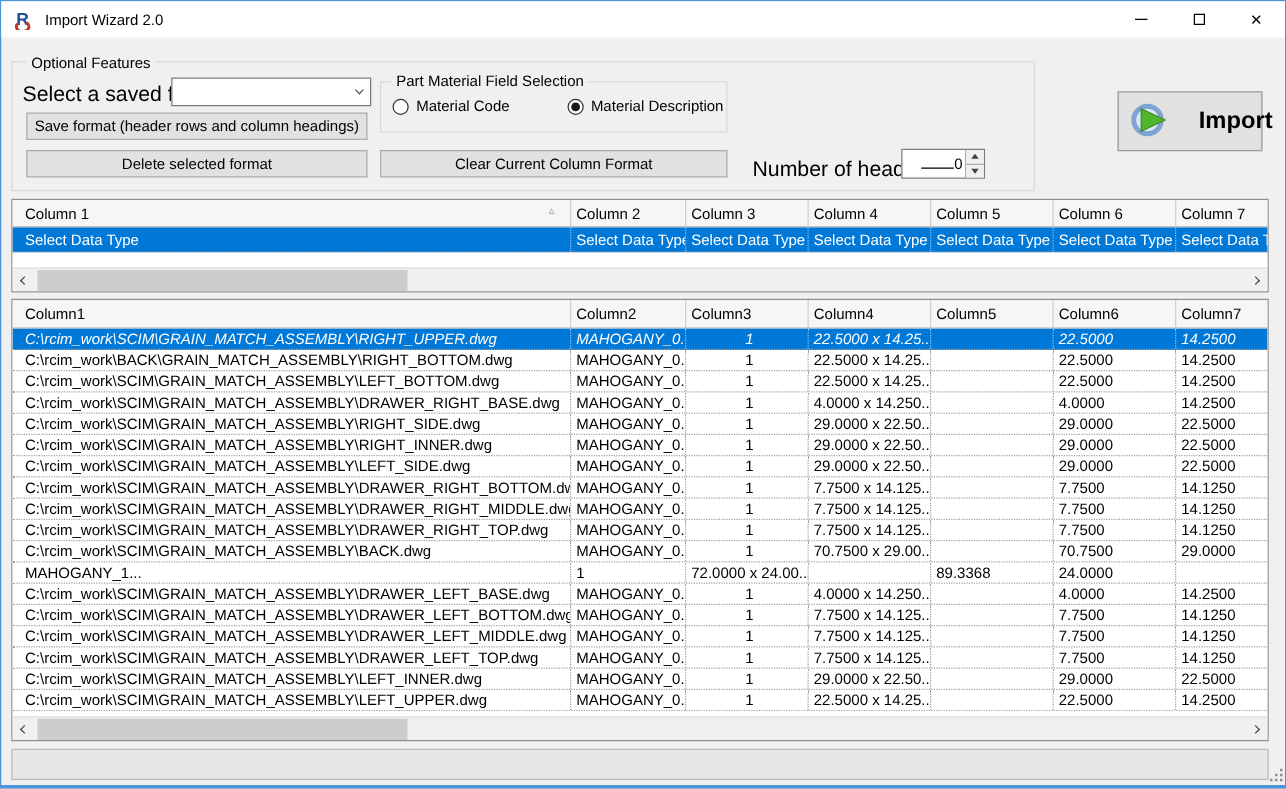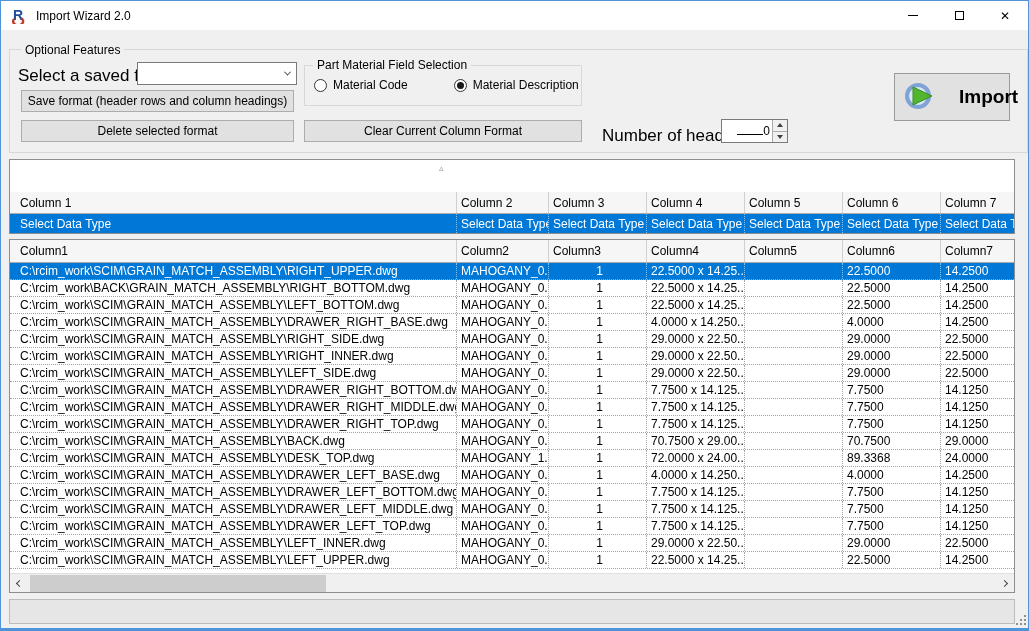--- a/index.html
+++ b/index.html
@@ -13,21 +13,21 @@
   .titlebar { position:absolute; left:0; top:0; right:0; height:29px; background:var(--titlebar-bg,#fff); display:flex; align-items:center; }
   .app-icon { margin-left:10px; width:17px; height:17px; display:inline-block; }
   .title { margin-left:8px; font-size:12px; }
   .win-controls { position:absolute; right:0; top:0; height:29px; display:flex; }
   .winbtn { width:46px; height:29px; display:flex; align-items:center; justify-content:center; cursor:default; }
   .glyph-min { display:block; width:10px; height:0; border-top:1px solid #000; }
   .glyph-max { display:block; width:9px; height:9px; border:1px solid #000; }
   .glyph-close { font-size:12px; line-height:1; }
   
   .groupbox { position:absolute; border:1px solid #dcdcdc; }
-  .of-group { left:8px; top:48px; width:1019px; height:104px; border-color:#d8d8d8; }
+  .of-group { left:8px; top:48px; width:819px; height:104px; border-color:#d8d8d8; }
   .pm-group { left:303px; top:64px; width:278px; height:41px; border-color:#d8d8d8; }
   .group-label { position:absolute; background:#f0f0f0; padding:0 4px; font-size:12px; }
   .of-label { left:11px; top:-7px; }
   .pm-label { left:8px; top:-8px; }
   .lbl { position:absolute; font-size:17px; white-space:nowrap; }
   
   .combobox { position:absolute; left:136px; top:61px; width:160px; height:23px; background:#fff; border:1px solid #7a7a7a; display:flex; align-items:center; }
   .combo-value { flex:1; padding-left:4px; overflow:hidden; }
   .combo-arrow { width:18px; display:flex; align-items:center; justify-content:center; }
   .chev { display:inline-block; width:5px; height:5px; border-right:1.4px solid #464646; border-bottom:1.4px solid #464646; }
@@ -56,37 +56,37 @@
   .tri-up { width:0; height:0; border-left:3.5px solid transparent; border-right:3.5px solid transparent; border-bottom:4px solid #404040; }
   .tri-down { width:0; height:0; border-left:3.5px solid transparent; border-right:3.5px solid transparent; border-top:4px solid #404040; }
   
   .import-btn { position:absolute; left:893px; top:72px; width:116px; height:48px; background:#e1e1e1; border:1px solid #9a9a9a; display:flex; align-items:center; justify-content:flex-start; gap:8px; padding-left:8px; cursor:default; }
   .import-label { font-size:19px; font-weight:bold; color:#000;margin-left:12px; }
   
   .grid { position:absolute; left:8px; width:1006px; background:#fff; border:1px solid #8e8e8e; overflow:hidden; display:flex; flex-direction:column; }
   .topgrid { top:158px; height:75px; }
   .maingrid { top:238px; height:354px; }
   .grid-header { display:flex; background:#f6f6f6; border-bottom:1px solid #ababab; flex:none; }
-  .topgrid .grid-header { height:22px;margin-top:32px; }
+  .topgrid .grid-header { height:22px; }
   .maingrid .grid-header { height:23px; }
   .hcell { flex:none; display:flex; align-items:center; padding-left:4px; border-right:1px solid #d0d0d0; overflow:hidden; white-space:nowrap; }
   .cols > :nth-child(1){ width:447px; padding-left:10px; }
   .cols > :nth-child(2){ width:92px; }
   .cols > :nth-child(3){ width:98px;text-align:center; }
   .cols > :nth-child(4){ width:98px; }
   .cols > :nth-child(5){ width:98px; }
   .cols > :nth-child(6){ width:98px; }
   .cols > :nth-child(7){ width:120px; }
   .grid-selrow { display:flex; height:20px; background:var(--selection,#0078d7); color:#fff; border-bottom:1px dotted #8c8c8c; flex:none; }
   .selcell { flex:none; display:flex; align-items:center; padding-left:4px; border-right:1px dotted rgba(255,255,255,.55); overflow:hidden; white-space:nowrap; }
   .grid-filler { flex:1; background:#fff; }
   .grid-body { flex:none; background:#fff; }
   .grid-row { display:flex; height:17px; border-bottom:1px dotted #a3a3a3; }
   .cell { flex:none; line-height:16px; padding-left:4px; border-right:1px dotted #a3a3a3; overflow:hidden; white-space:nowrap; }
-  .grid-row.selected { background:var(--selection,#0078d7); color:#fff; }
+  .grid-row.selected { background:var(--selection,#0078d7); color:#fff;font-style:italic; }
   .grid-row.selected .cell { border-right-color:rgba(255,255,255,.55); }
   .sort-glyph { position:absolute; left:438px; top:162px; font-size:9px; color:#9a9a9a; }
   
   .hscroll { position:relative; flex:none; height:19px; background:#f0f0f0; border-top:1px solid #dfdfdf; }
   .scroll-arrow { position:absolute; top:0; width:19px; height:19px; display:flex; align-items:center; justify-content:center; }
   .scroll-arrow.left { left:0; }
   .scroll-arrow.right { right:0; }
   .scroll-thumb { position:absolute; left:20px; top:1px; width:296px; height:17px; background:#cdcdcd; }
   
   .statusbar { position:absolute; left:8px; top:598px; width:1006px; height:25px; background:#e6e6e6; border:1px solid #bcbcbc; }
@@ -349,21 +349,20 @@
         <div class="cell">C:\rcim_work\SCIM\GRAIN_MATCH_ASSEMBLY\BACK.dwg</div>
         <div class="cell">MAHOGANY_0...</div>
         <div class="cell">1</div>
         <div class="cell">70.7500 x 29.00...</div>
         <div class="cell"></div>
         <div class="cell">70.7500</div>
         <div class="cell">29.0000</div>
       </div>
 
       <div class="grid-row cols">
-        <div class="cell">C:\rcim_work\SCIM\GRAIN_MATCH_ASSEMBLY\DESK_TOP.dwg</div>
         <div class="cell">MAHOGANY_1...</div>
         <div class="cell">1</div>
         <div class="cell">72.0000 x 24.00...</div>
         <div class="cell"></div>
         <div class="cell">89.3368</div>
         <div class="cell">24.0000</div>
       </div>
 
       <div class="grid-row cols">
         <div class="cell">C:\rcim_work\SCIM\GRAIN_MATCH_ASSEMBLY\DRAWER_LEFT_BASE.dwg</div>

